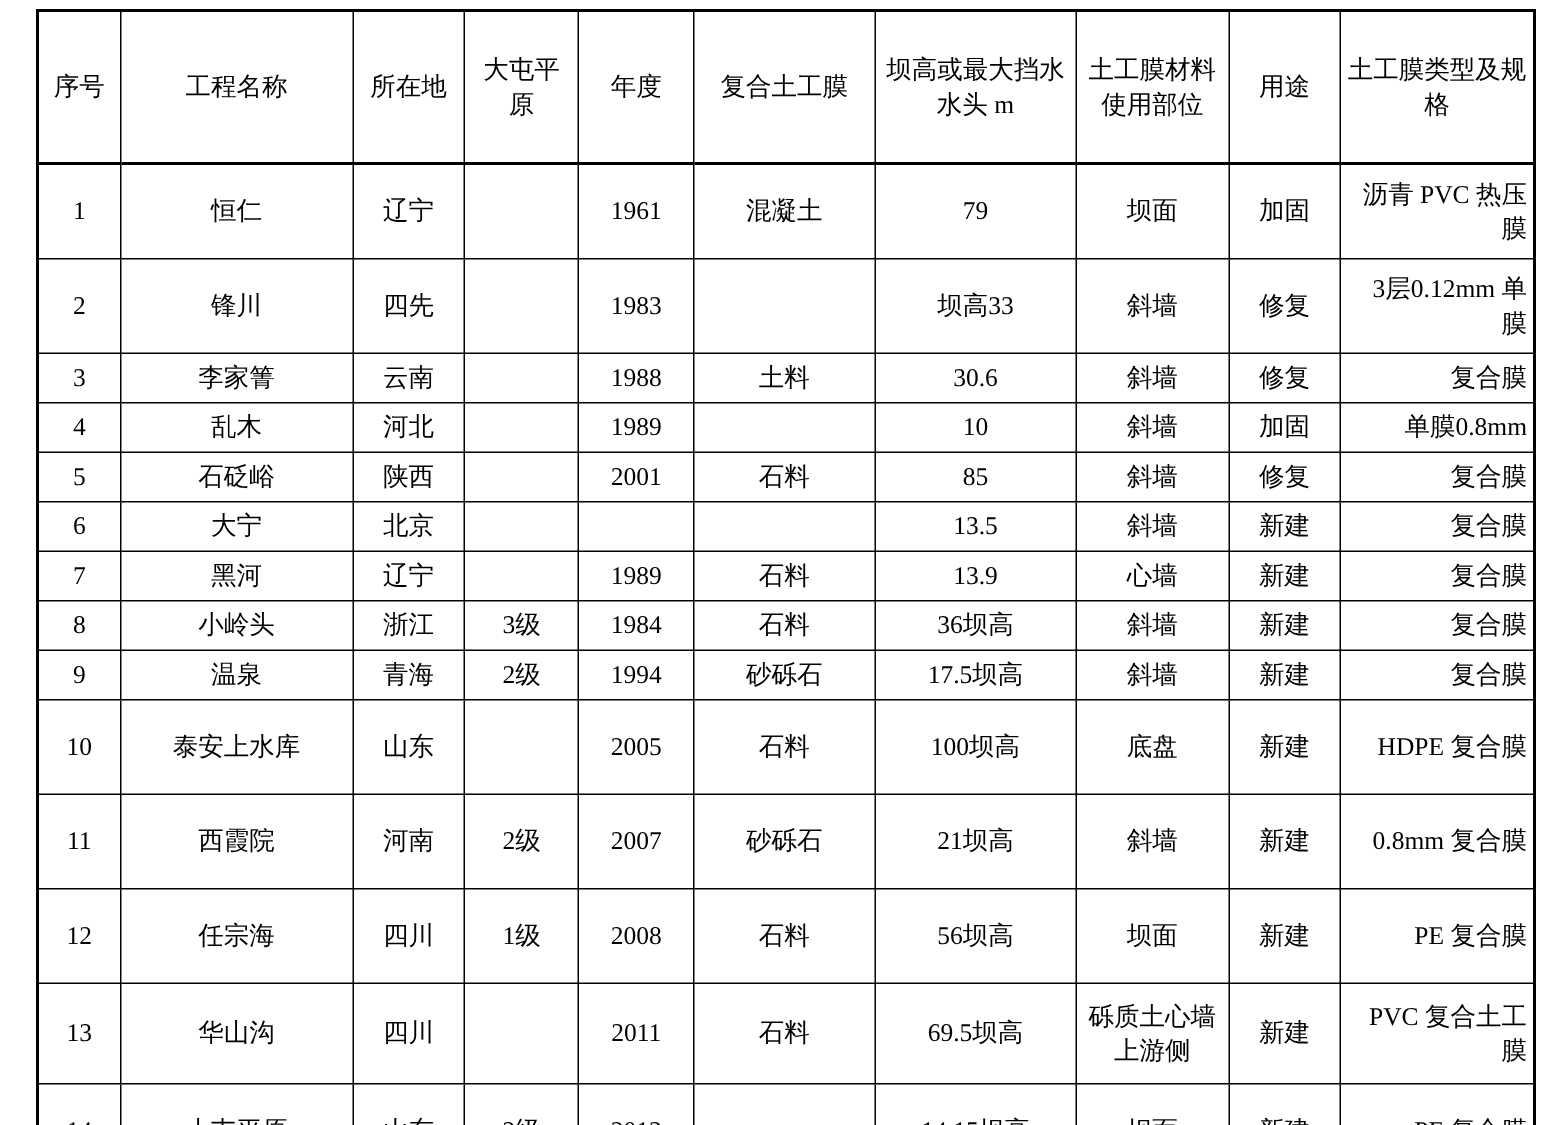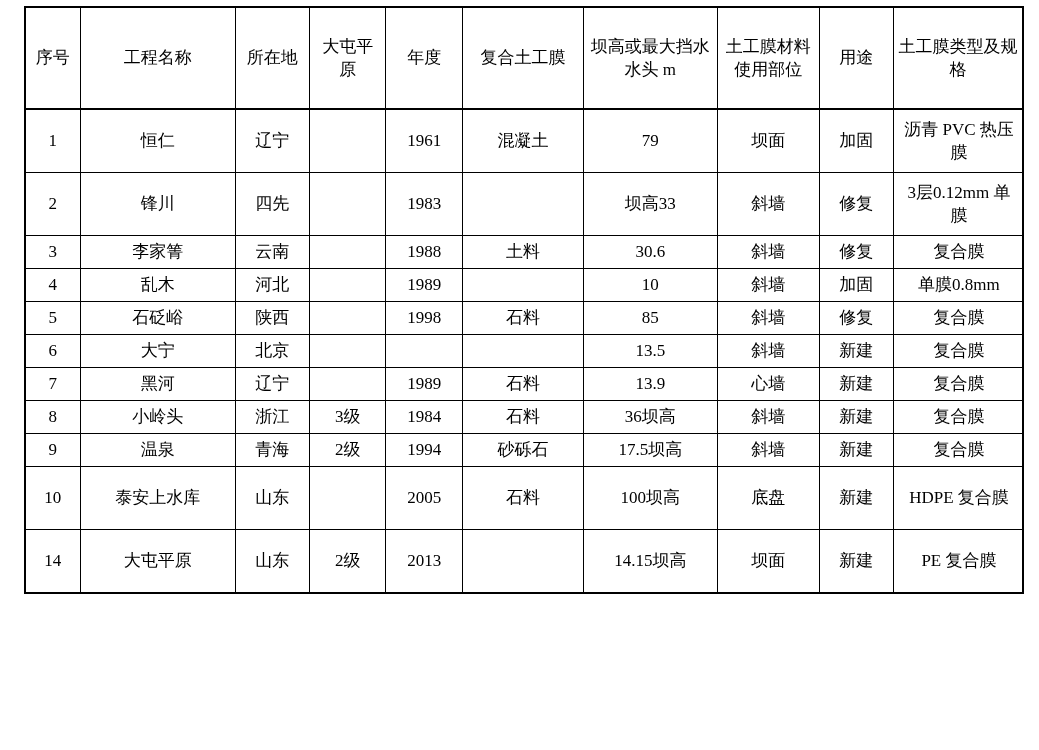--- a/index.html
+++ b/index.html
@@ -59,21 +59,21 @@
     height: 96px;
     border-bottom: 2px solid #000 !important;
   }
   thead th.head-narrow {
     letter-spacing: 0px;
   }
   tbody td {
     text-align: center;
   }
   tbody td.left {
-    text-align: center;
+    text-align: right;
     padding-left: 6px;
   }
   tr.tall td { height: 58px; }
   tr.short td { height: 28px; }
   tr.xtall td { height: 62px; }
 </style>
 </head>
 <body>
 
 <div class="page">
@@ -151,21 +151,21 @@
           <td>10</td>
           <td>斜墙</td>
           <td>加固</td>
           <td class="left">单膜0.8mm</td>
         </tr>
         <tr class="short">
           <td>5</td>
           <td>石砭峪</td>
           <td>陕西</td>
           <td></td>
-          <td>1998</td>
+          <td>2001</td>
           <td>石料</td>
           <td>85</td>
           <td>斜墙</td>
           <td>修复</td>
           <td class="left">复合膜</td>
         </tr>
         <tr class="short">
           <td>6</td>
           <td>大宁</td>
           <td>北京</td>
@@ -219,20 +219,56 @@
           <td>山东</td>
           <td></td>
           <td>2005</td>
           <td>石料</td>
           <td>100坝高</td>
           <td>底盘</td>
           <td>新建</td>
           <td class="left">HDPE 复合膜</td>
         </tr>
         <tr class="tall">
+          <td>11</td>
+          <td>西霞院</td>
+          <td>河南</td>
+          <td>2级</td>
+          <td>2007</td>
+          <td>砂砾石</td>
+          <td>21坝高</td>
+          <td>斜墙</td>
+          <td>新建</td>
+          <td class="left">0.8mm 复合膜</td>
+        </tr>
+        <tr class="tall">
+          <td>12</td>
+          <td>任宗海</td>
+          <td>四川</td>
+          <td>1级</td>
+          <td>2008</td>
+          <td>石料</td>
+          <td>56坝高</td>
+          <td>坝面</td>
+          <td>新建</td>
+          <td class="left">PE 复合膜</td>
+        </tr>
+        <tr class="xtall">
+          <td>13</td>
+          <td>华山沟</td>
+          <td>四川</td>
+          <td></td>
+          <td>2011</td>
+          <td>石料</td>
+          <td>69.5坝高</td>
+          <td>砾质土心墙上游侧</td>
+          <td>新建</td>
+          <td class="left">PVC 复合土工膜</td>
+        </tr>
+        <tr class="tall">
           <td>14</td>
           <td>大屯平原</td>
           <td>山东</td>
           <td>2级</td>
           <td>2013</td>
           <td></td>
           <td>14.15坝高</td>
           <td>坝面</td>
           <td>新建</td>
           <td class="left">PE 复合膜</td>

